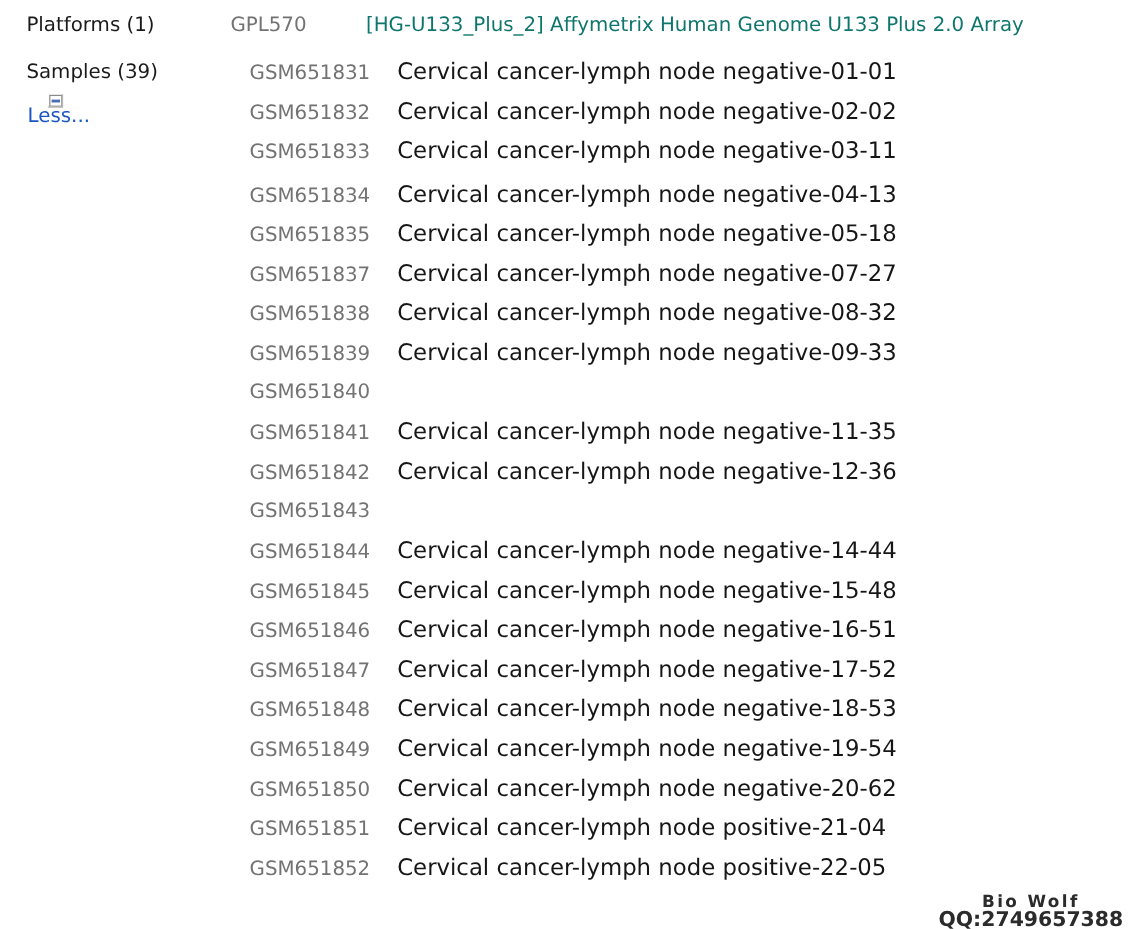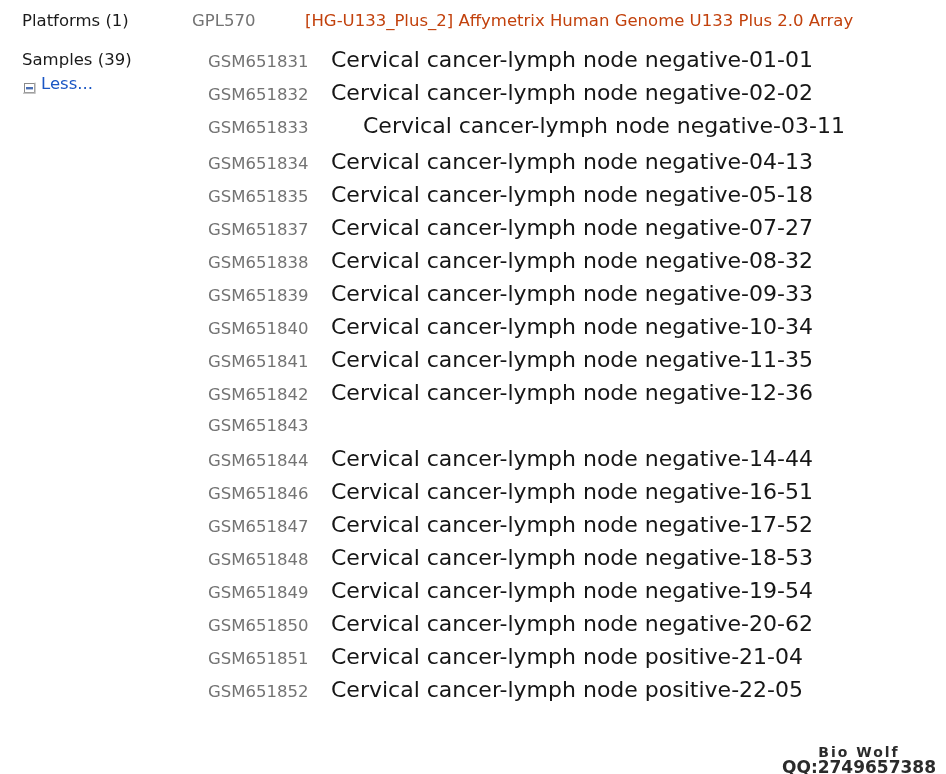--- a/index.html
+++ b/index.html
@@ -59,40 +59,41 @@
     white-space: nowrap;
     font-size: 16.5px;
   }
 
   .platform-acc {
     width: 113px;
     flex: 0 0 113px;
   }
 
   .platform-title {
-    color: #c2410c;
+    color: #0f766e;
     font-size: 16.5px;
   }
 
   
   .samples-row {
     padding-top: 17px;
   }
 
   .samples-label-text {
     display: block;
   }
 
   .less-line {
     display: flex;
     align-items: center;
     margin-top: 3px;
     margin-left: 1px;
     cursor: pointer;
     width: max-content;
+    flex-direction: column;
   }
 
   .collapse-icon {
     width: 13px;
     height: 13px;
     flex: 0 0 13px;
     margin-right: 5px;
     position: relative;
     display: inline-block;
   }
@@ -108,32 +109,31 @@
     display: block;
   }
 
   .sample-row {
     display: flex;
     align-items: baseline;
     height: 33px;
   }
   .sample-row.gap-after {
     height: 36px;
-    gap: 32px;
   }
 
   .sample-acc {
     width: 123px;
     flex: 0 0 123px;
     margin-left: 16px;
   }
 
   .sample-desc {
     color: #161616;
-    font-size: 22px;
+    font-size: 19px;
     white-space: nowrap;
   }
 
   
   .watermark {
     position: absolute;
     right: 10px;
     bottom: 0;
     text-align: center;
     color: #2b2b2b;
@@ -214,36 +214,39 @@
           <div class="sample-row">
             <a class="acc-link sample-acc" href="#">GSM651838</a>
             <span class="sample-desc">Cervical cancer-lymph node negative-08-32</span>
           </div>
           <div class="sample-row">
             <a class="acc-link sample-acc" href="#">GSM651839</a>
             <span class="sample-desc">Cervical cancer-lymph node negative-09-33</span>
           </div>
           <div class="sample-row">
             <a class="acc-link sample-acc" href="#">GSM651840</a>
-            <span class="sample-desc">Cervical cancer-lymph node negative-10-34</span>
           </div>
           <div class="sample-row">
             <a class="acc-link sample-acc" href="#">GSM651841</a>
             <span class="sample-desc">Cervical cancer-lymph node negative-11-35</span>
           </div>
           <div class="sample-row">
             <a class="acc-link sample-acc" href="#">GSM651842</a>
             <span class="sample-desc">Cervical cancer-lymph node negative-12-36</span>
           </div>
           <div class="sample-row">
             <a class="acc-link sample-acc" href="#">GSM651843</a>
           </div>
           <div class="sample-row">
             <a class="acc-link sample-acc" href="#">GSM651844</a>
             <span class="sample-desc">Cervical cancer-lymph node negative-14-44</span>
+          </div>
+          <div class="sample-row">
+            <a class="acc-link sample-acc" href="#">GSM651845</a>
+            <span class="sample-desc">Cervical cancer-lymph node negative-15-48</span>
           </div>
           <div class="sample-row">
             <a class="acc-link sample-acc" href="#">GSM651846</a>
             <span class="sample-desc">Cervical cancer-lymph node negative-16-51</span>
           </div>
           <div class="sample-row">
             <a class="acc-link sample-acc" href="#">GSM651847</a>
             <span class="sample-desc">Cervical cancer-lymph node negative-17-52</span>
           </div>
           <div class="sample-row">

